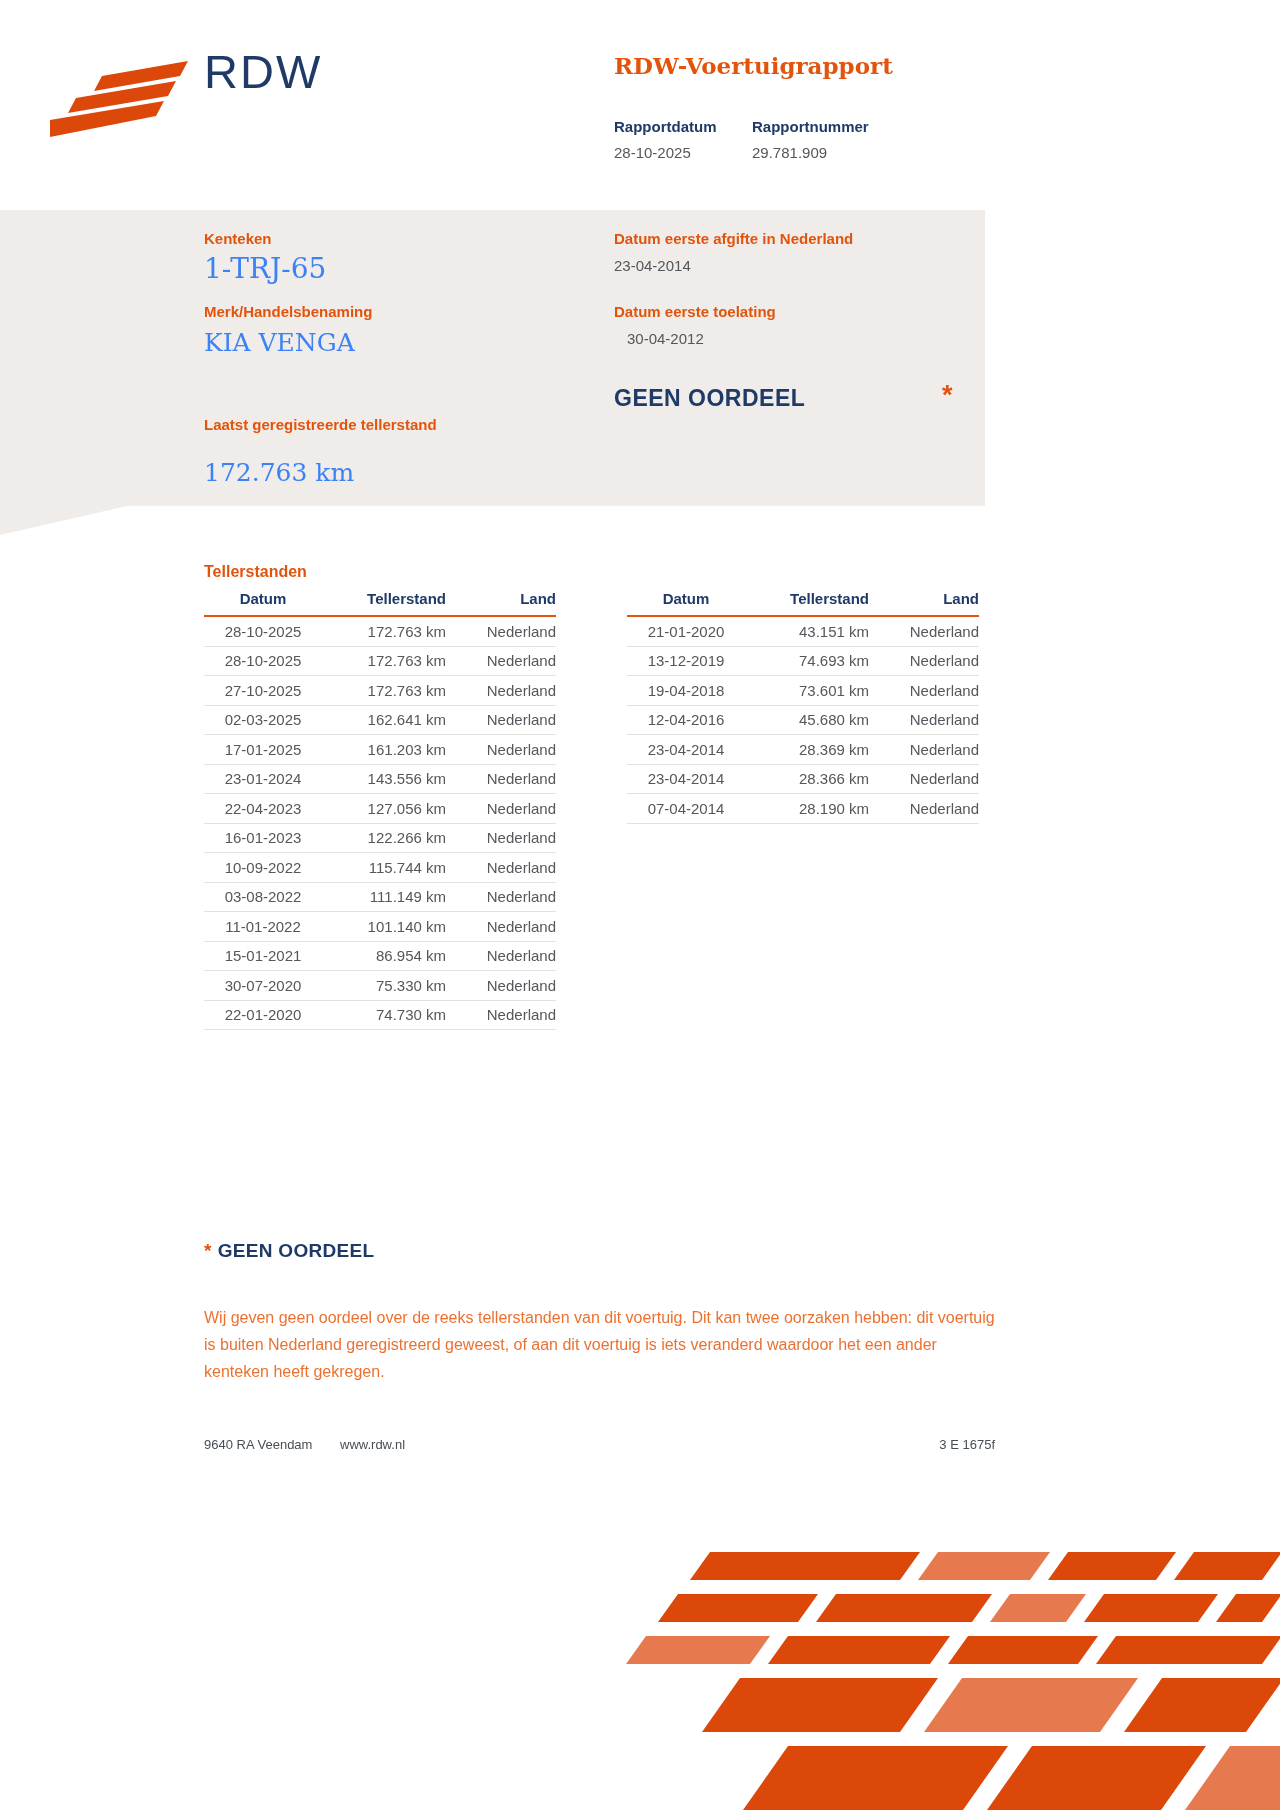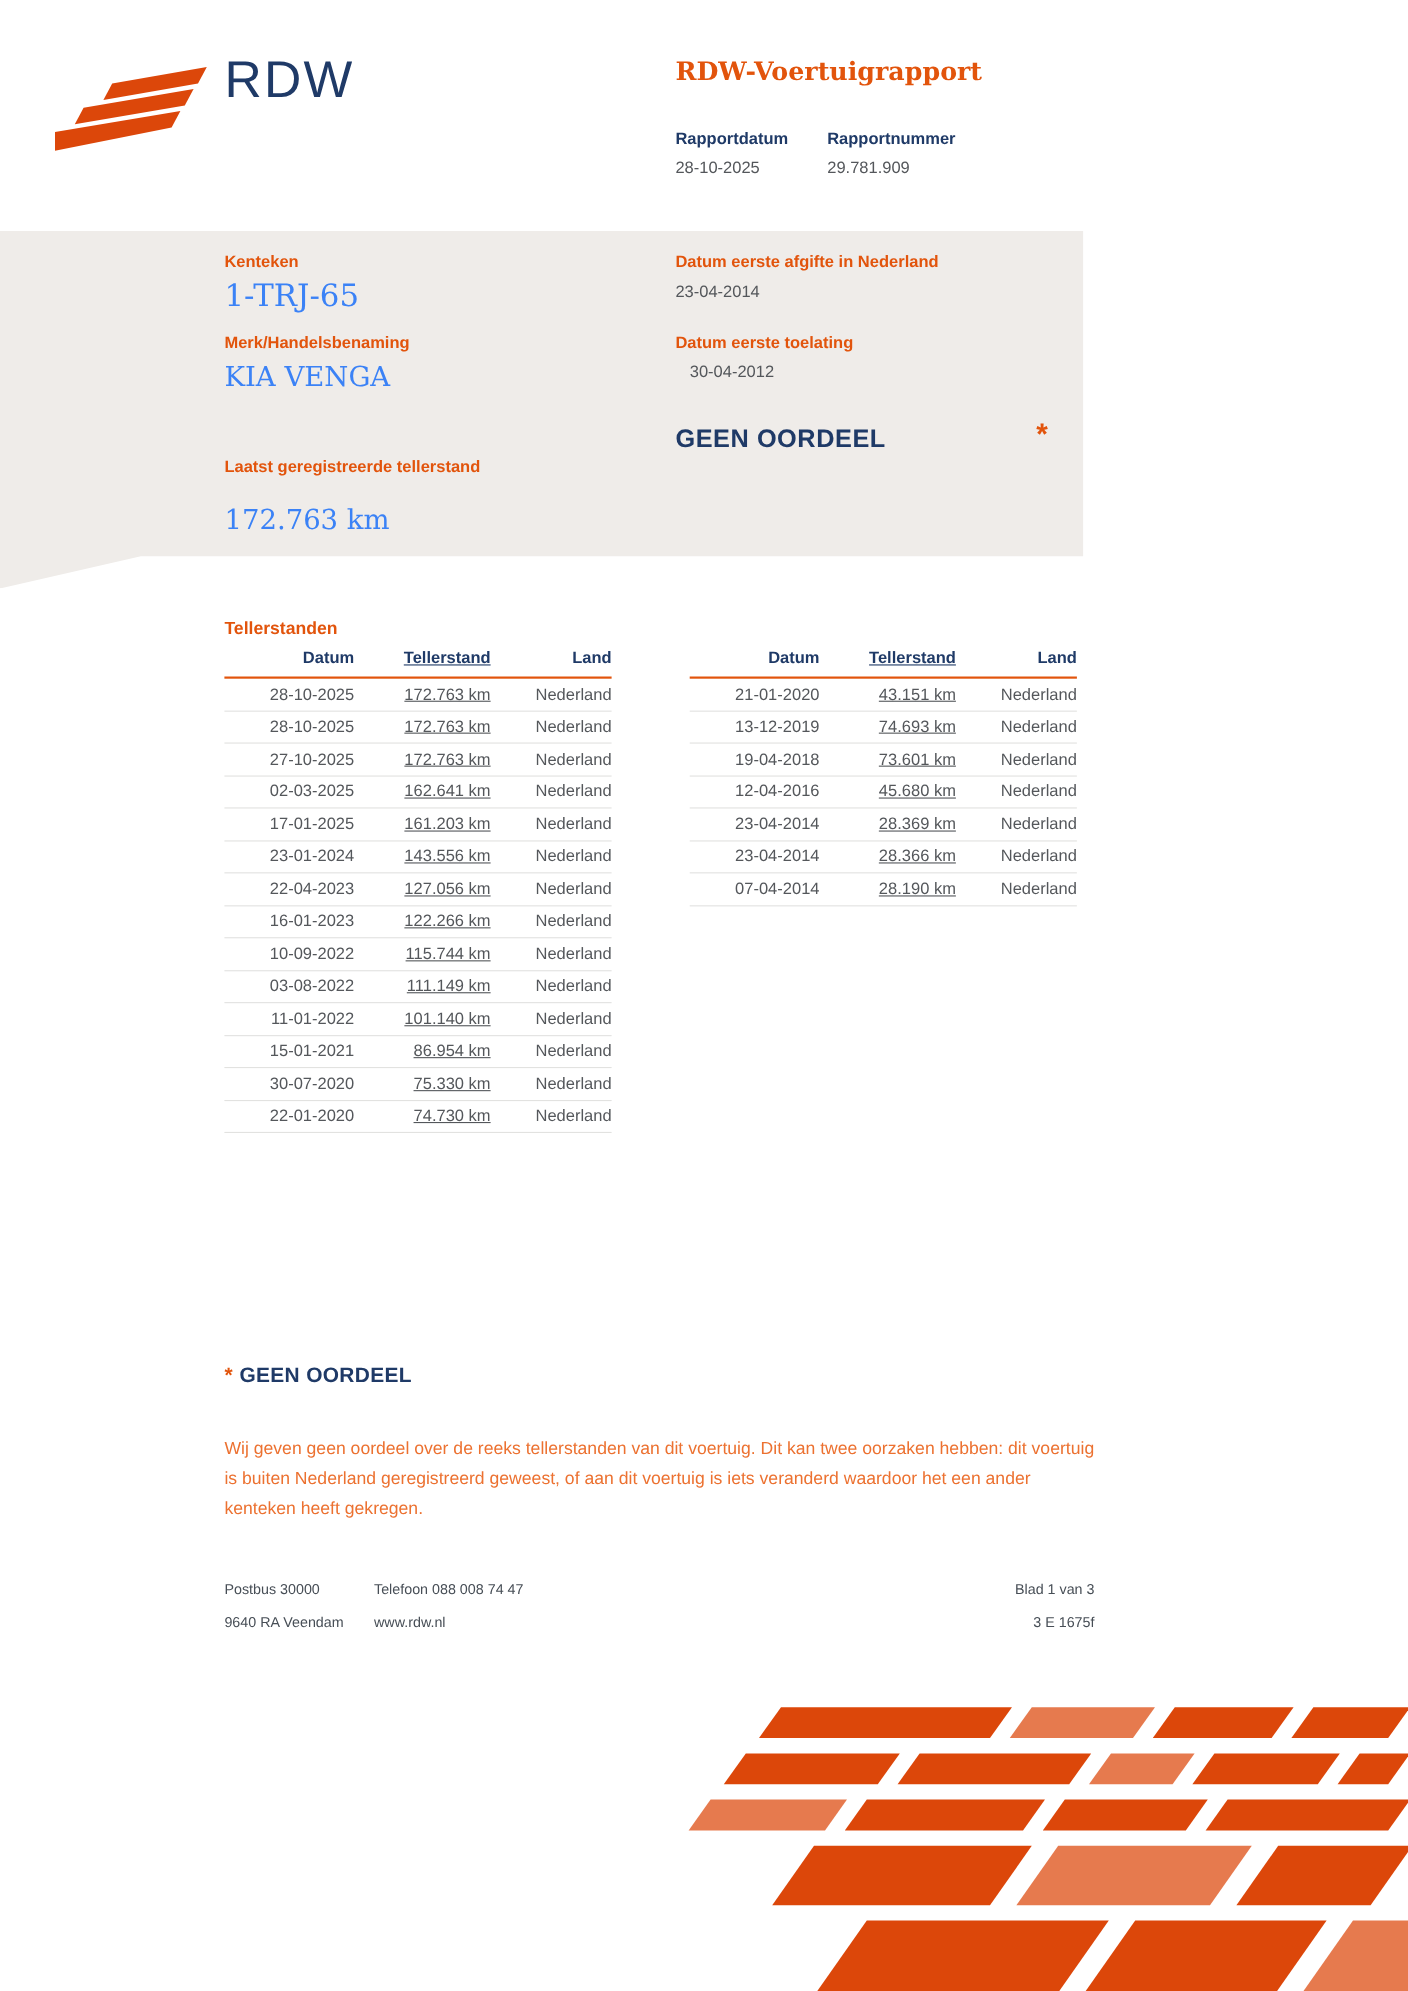--- a/index.html
+++ b/index.html
@@ -53,22 +53,22 @@
 
   
   .tables-heading{left:204px;top:563px;font-size:16px;}
   .otable{top:590px;width:352px;}
   .otable-left{left:204px;}
   .otable-right{left:627px;}
   .thead{display:flex;align-items:flex-end;padding-bottom:8px;border-bottom:2px solid var(--orange);
          font-size:15px;font-weight:bold;color:var(--navy);}
   .trow{display:flex;align-items:center;height:29.5px;border-bottom:1px solid #E2E2E0;
         font-size:15px;color:var(--body_text);}
-  .c1{width:118px;text-align:right;}
-  .c2{width:124px;text-align:right;text-decoration:underline;}
+  .c1{width:118px;text-align:center;}
+  .c2{width:124px;text-align:right;}
   .c3{flex:1;text-align:right;}
 
   
   .fn-title{left:204px;top:1240px;font-size:19px;font-weight:bold;color:var(--navy);letter-spacing:.3px;}
   .fn-mark{color:var(--orange);margin-right:6px;}
   .fn-text{left:204px;top:1268px;width:798px;color:var(--paragraph_orange);
            font-size:16px;line-height:27px;margin-top:36px;}
 
   
   .footer{left:204px;top:1437px;width:791px;font-size:13px;color:#474E56;}
@@ -247,25 +247,20 @@
       </div>
   </div>
 
   <div class="abs fn-title">
     <span class="fn-mark">*</span><span>GEEN OORDEEL</span>
   </div>
   <div class="abs fn-text">Wij geven geen oordeel over de reeks tellerstanden van dit voertuig. Dit kan twee oorzaken hebben: dit voertuig is buiten Nederland geregistreerd geweest, of aan dit voertuig is iets veranderd waardoor het een ander kenteken heeft gekregen.</div>
 
   <div class="abs footer">
     <div class="footer-line">
-      <span class="fcol-a">Postbus 30000</span>
-      <span class="fcol-b">Telefoon 088 008 74 47</span>
-      <span class="fcol-c">Blad 1 van 3</span>
-    </div>
-    <div class="footer-line">
       <span class="fcol-a">9640 RA Veendam</span>
       <span class="fcol-b">www.rdw.nl</span>
       <span class="fcol-c">3 E 1675f</span>
     </div>
   </div>
 
   <svg class="abs speed-lines" viewBox="0 0 660 262" aria-hidden="true">
     <polygon class="g-bar" points="90,4 300,4 280,32 70,32"></polygon>
     <polygon class="g-bar-light" points="318,4 430,4 410,32 298,32"></polygon>
     <polygon class="g-bar" points="448,4 556,4 536,32 428,32"></polygon>

